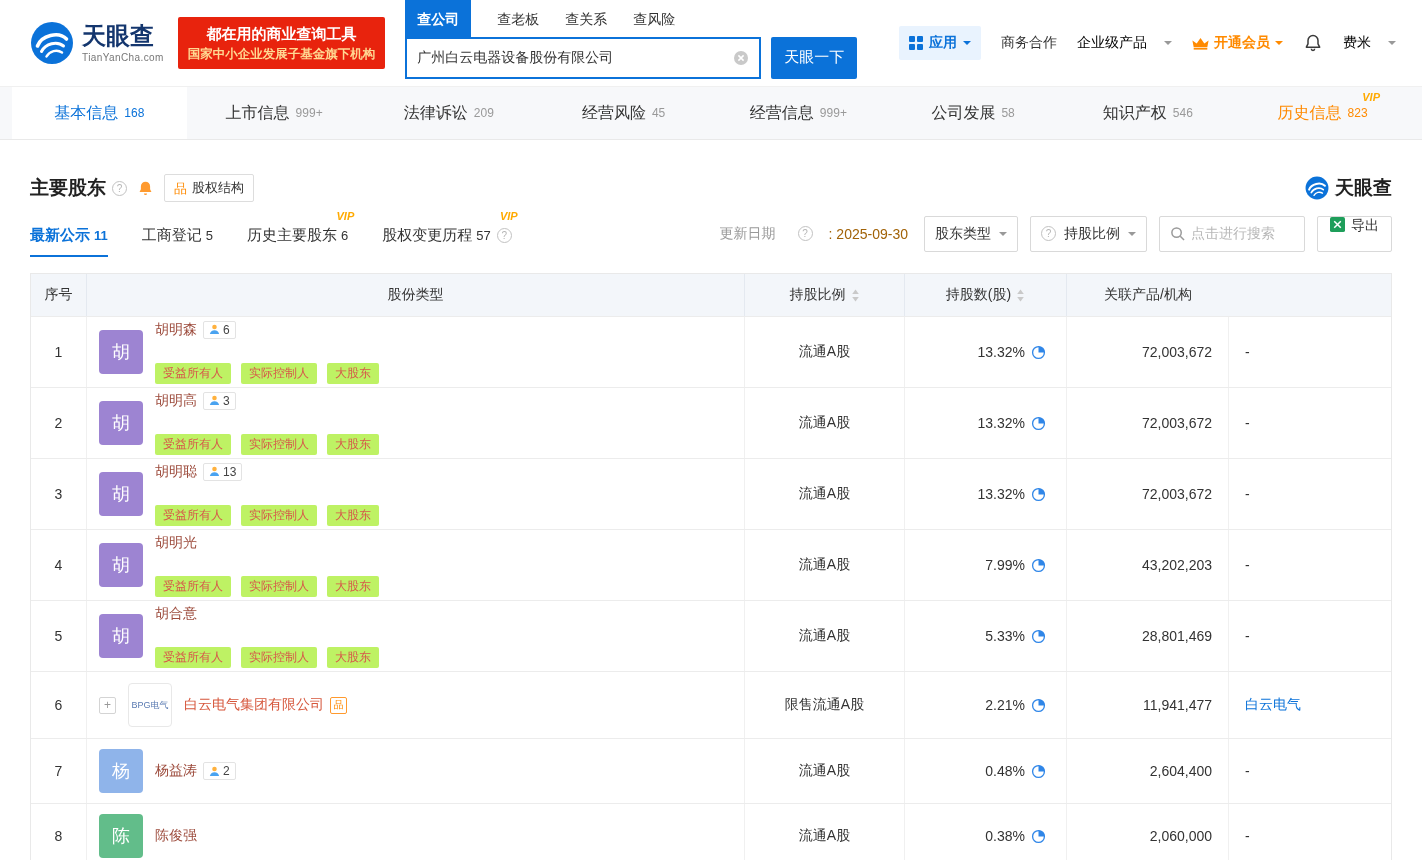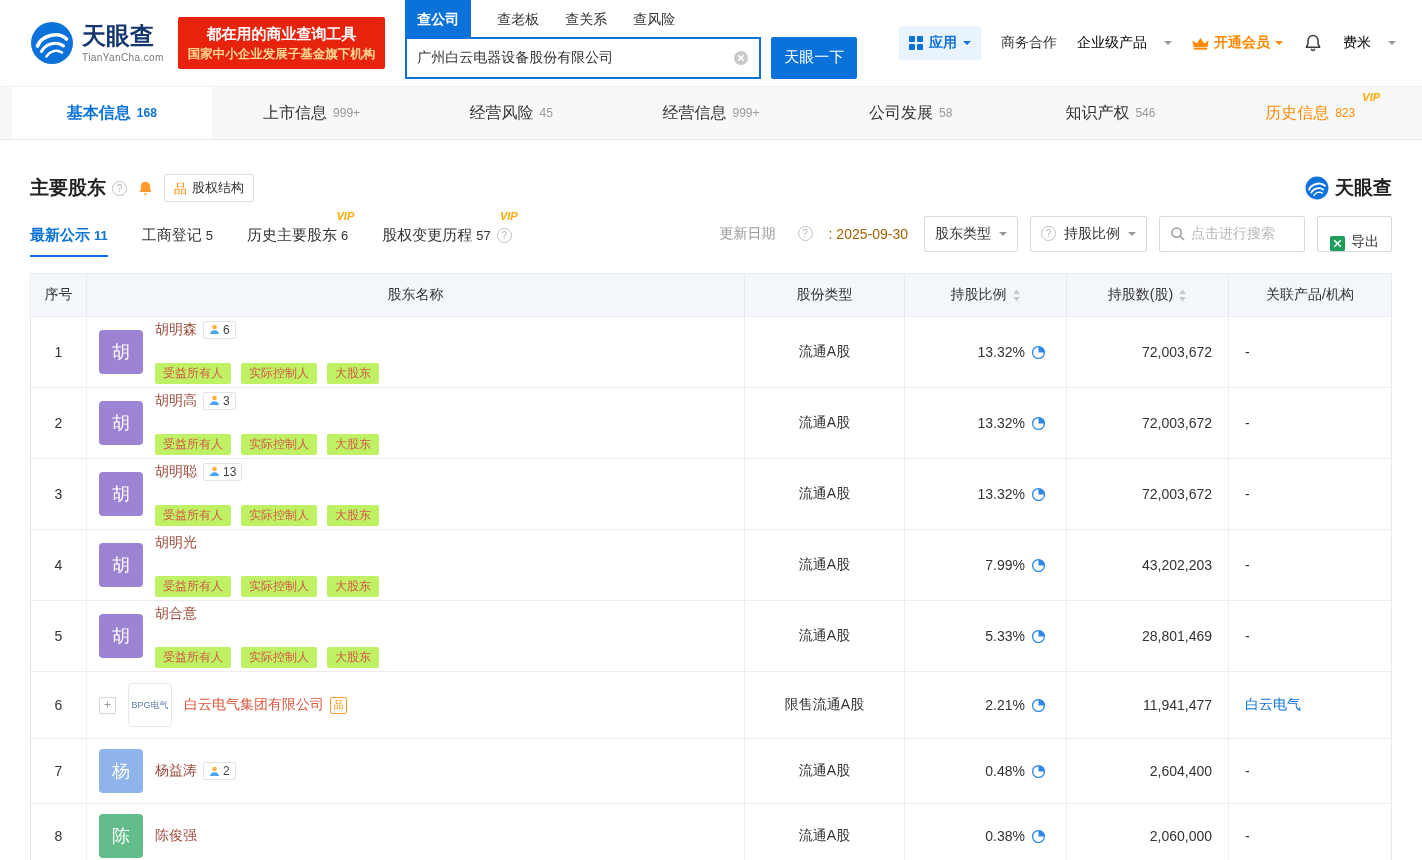--- a/index.html
+++ b/index.html
@@ -31,21 +31,21 @@
   .vip-link{color:#ff8a00;display:flex;align-items:center;gap:5px;font-weight:bold;cursor:pointer}
   .caret{width:0;height:0;border:4px solid transparent;border-top-color:#999;margin-top:4px}
   .caret.blue{border-top-color:#0b72d9}
   .caret.or{border-top-color:#ff8a00}
   .bellwrap{cursor:pointer;display:flex}
 
   
   .navbar{display:flex;background:#f7f8fa;border-top:1px solid #f0f0f0;border-bottom:1px solid #e9e9e9;height:54px;padding:0 12px}
   .ntab{flex:1;display:flex;align-items:center;justify-content:center;gap:6px;font-size:16px;color:#333;position:relative;cursor:pointer}
   .ntab .cnt{font-size:12px;color:#999}
-  .ntab.on{background:#fff;color:#0b72d9;font-weight:bold}
+  .ntab.on{background:#fff;color:#0b72d9;font-weight:normal}
   .ntab.on .cnt{color:#0b72d9}
   .ntab.hl{color:#ff8a00}
   .ntab.hl .cnt{color:#ff8a00}
   .vip-tag{position:absolute;color:#ffaa00;font-size:11px;font-weight:bold;font-style:italic;line-height:1}
   .ntab .vip-tag{top:5px;right:30px}
 
   
   main{display:block;padding:0 30px}
   .sect-head{display:flex;align-items:center;margin-top:34px}
   .sect-title{font-size:19px;font-weight:bold;color:#222}
@@ -63,21 +63,21 @@
   .sub{position:relative;padding:16px 0 12px;cursor:pointer;color:#333;display:flex;align-items:center;gap:4px}
   .sub.on{color:#0b72d9;font-weight:bold;border-bottom:2px solid #0b72d9;padding-bottom:10px}
   .sub .cnt{font-size:13px}
   .sub .vip-tag{top:1px;right:-6px}
   .sub .qmark{margin-left:2px}
   .controls{margin-left:auto;display:flex;align-items:center;gap:12px}
   .update{color:#999;display:flex;align-items:center;gap:16px;margin-right:4px}
   .update .val{color:#a16207}
   .dd{display:flex;align-items:center;gap:8px;border:1px solid #d9d9d9;border-radius:2px;height:36px;padding:0 10px;background:#fff;color:#333;cursor:pointer}
   .minisearch{display:flex;align-items:center;gap:6px;border:1px solid #d9d9d9;border-radius:2px;height:36px;padding:0 10px;width:146px;color:#b8b8b8;cursor:text}
-  .export{display:flex;align-items:flex-end;gap:6px;border:1px solid #d9d9d9;border-radius:2px;height:36px;padding:0 12px;background:#fff;color:#333;cursor:pointer;font-size:14px}
+  .export{display:flex;align-items:flex-start;gap:6px;border:1px solid #d9d9d9;border-radius:2px;height:36px;padding:0 12px;background:#fff;color:#333;cursor:pointer;font-size:14px}
 
   
   .tbl{margin-top:16px;border:1px solid #e9e9e9;border-bottom:none}
   .grid{display:grid;grid-template-columns:56px 1fr 160px 162px 162px 162px}
   .thead{background:#f3f6fa}
   .th{display:flex;align-items:center;justify-content:center;gap:5px;height:42px;font-size:14px;color:#333;border-right:1px solid #e4e9f0}
   .th:last-child{border-right:none}
   .trow{border-top:1px solid #ececec}
   .td{display:flex;align-items:center;border-right:1px solid #f0f0f0}
   .td:last-child{border-right:none}
@@ -185,20 +185,24 @@
 <nav class="navbar">
     <div class="ntab on">
       <span>基本信息</span>
       <span class="cnt">168</span>
     </div>
     <div class="ntab">
       <span>上市信息</span>
       <span class="cnt">999+</span>
     </div>
     <div class="ntab">
+      <span>法律诉讼</span>
+      <span class="cnt">209</span>
+    </div>
+    <div class="ntab">
       <span>经营风险</span>
       <span class="cnt">45</span>
     </div>
     <div class="ntab">
       <span>经营信息</span>
       <span class="cnt">999+</span>
     </div>
     <div class="ntab">
       <span>公司发展</span>
       <span class="cnt">58</span>
@@ -292,23 +296,20 @@
       </button>
     </div>
   </div>
 
   <div class="tbl">
     <div class="grid thead">
         <div class="th">
           <span>序号</span>
         </div>
         <div class="th">
-          <span>股东名称</span>
-        </div>
-        <div class="th">
           <span>股份类型</span>
         </div>
         <div class="th">
           <span>持股比例</span>
           <svg width="9" height="13" viewBox="0 0 9 13" style="flex:none">
             <path d="M4.5 .5 7.8 5H1.2z" fill="#c9c9c9"></path>
             <path d="M4.5 12.5 1.2 8h6.6z" fill="#c9c9c9"></path>
           </svg>
         </div>
         <div class="th">

